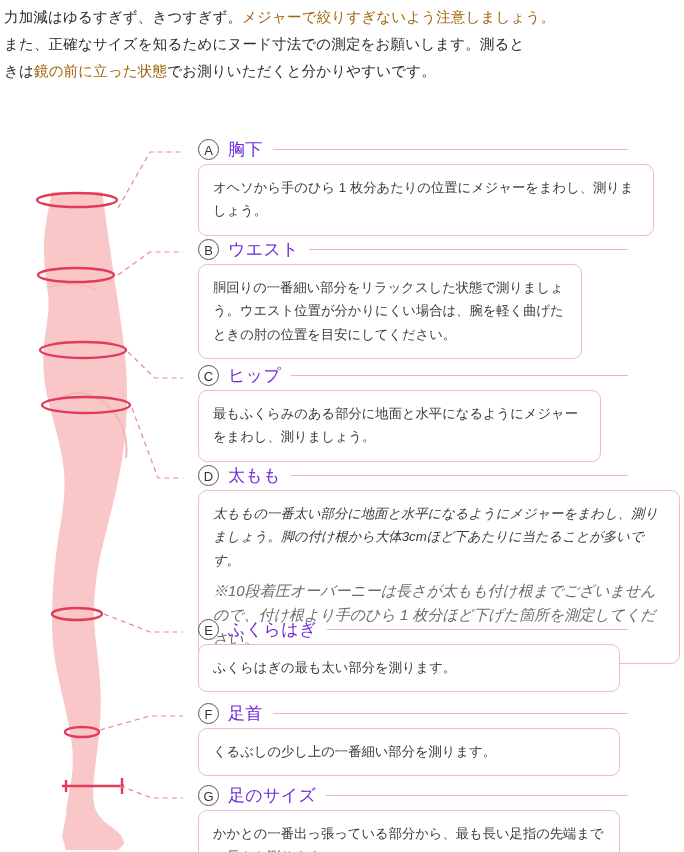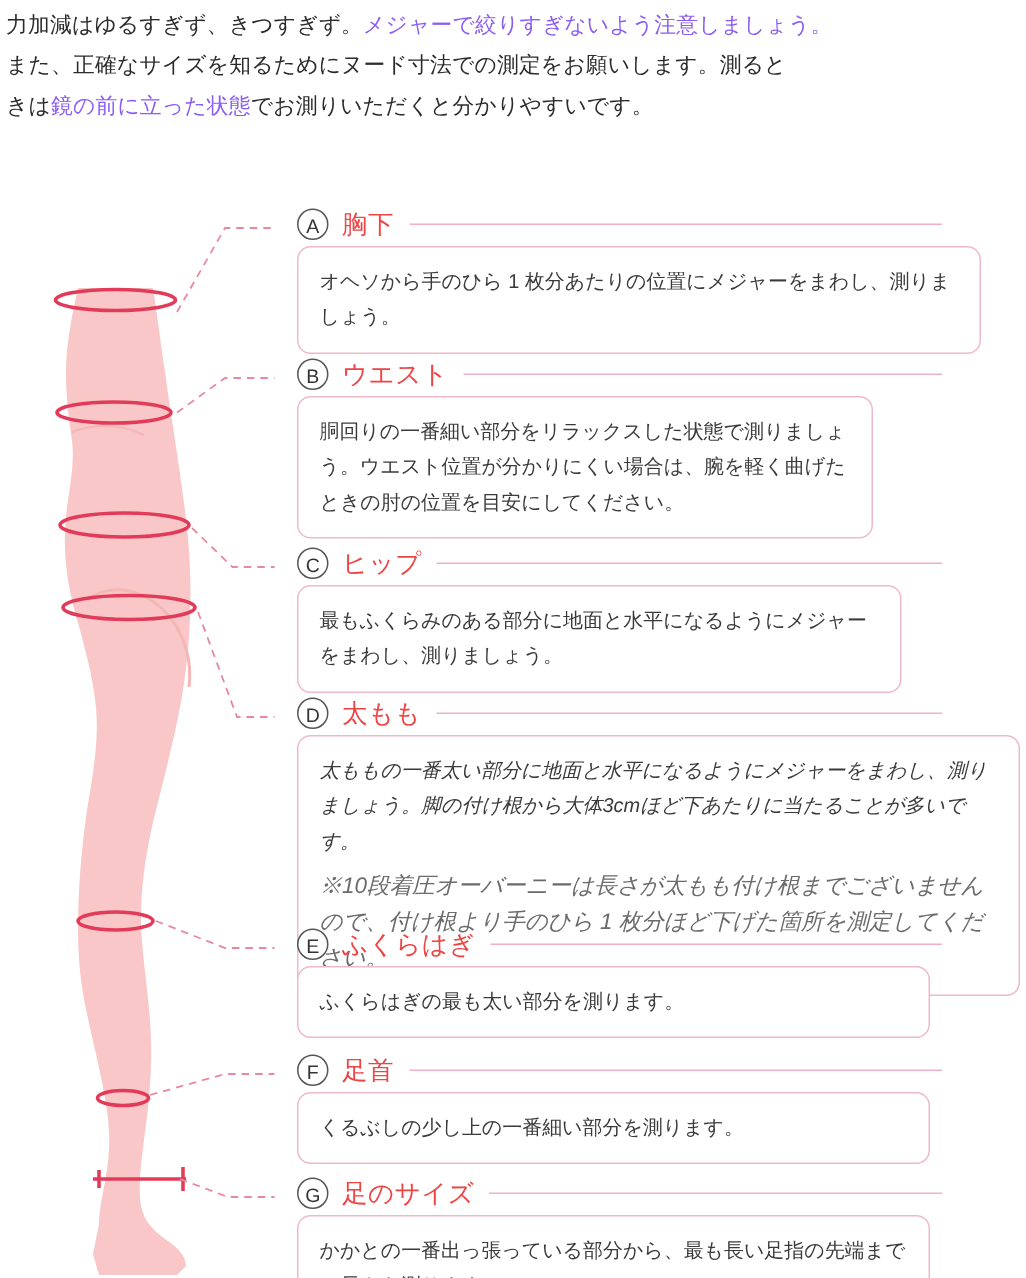--- a/index.html
+++ b/index.html
@@ -21,21 +21,21 @@
     position: absolute;
     left: 4px;
     top: 4px;
     width: 676px;
     font-size: 14.5px;
     line-height: 1.85;
     color: #2b2b2b;
     letter-spacing: 0.01em;
   }
   .intro .pink {
-    color: #8b5cf6;
+    color: #a16207;
   }
 
   
   .figure {
     position: absolute;
     left: 0px;
     top: 120px;
     width: 210px;
     height: 732px;
   }
@@ -61,21 +61,21 @@
     font-size: 13px;
     line-height: 21px;
     text-align: center;
     color: #333;
     box-sizing: border-box;
     flex: 0 0 auto;
     background: #fff;
   }
   .head-title {
     font-size: 17px;
-    color: #ef4444;
+    color: #6d28d9;
     margin-left: 9px;
     white-space: nowrap;
     flex: 0 0 auto;
     letter-spacing: 0.02em;
   }
   .head-rule {
     flex: 1 1 auto;
     height: 1px;
     background: #efb2c4;
     margin-left: 10px;

